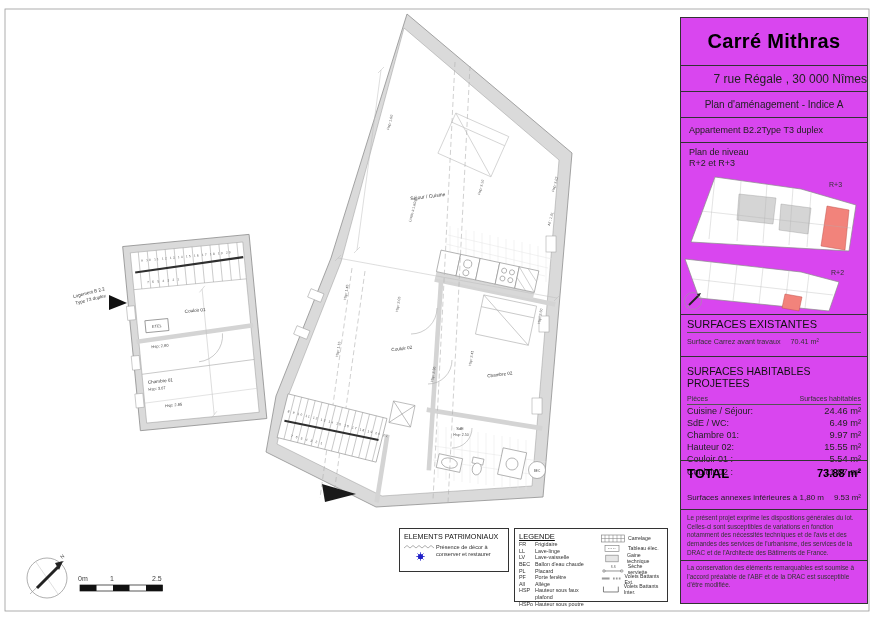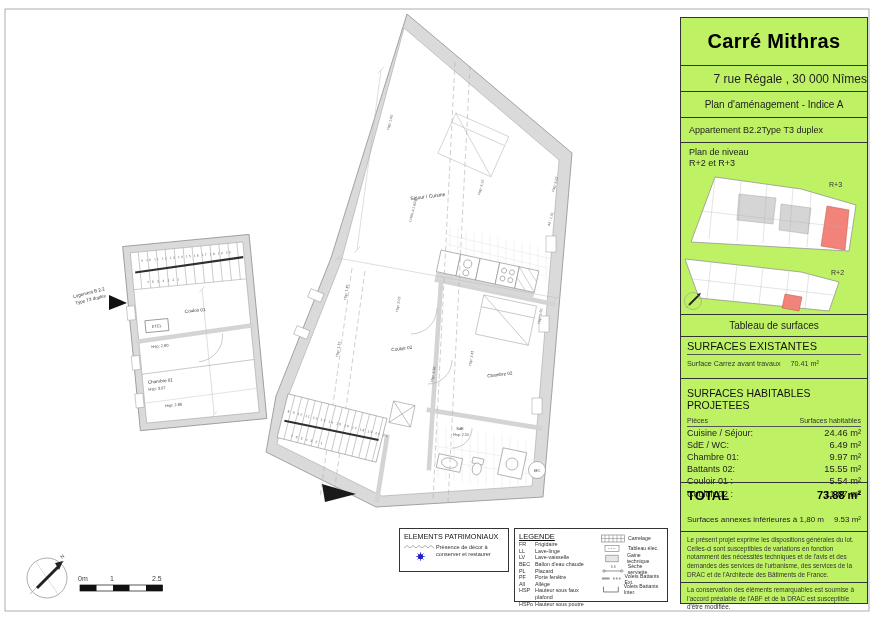--- a/index.html
+++ b/index.html
@@ -12,21 +12,21 @@
   .t45{font-size:4.6px;fill:#3a3a3a;}
   .t5{font-size:5px;fill:#3a3a3a;}
   .dash{stroke:#b0b0b0;stroke-width:.6;stroke-dasharray:5 3;fill:none;}
   .dim{stroke:#bdbdbd;stroke-width:.5;}
   .arc{fill:none;stroke:#ababab;stroke-width:.6;}
   .wall{stroke:#d4d4d4;stroke-width:4.6;stroke-linecap:square;}
   .tile{stroke:#e4e4e4;stroke-width:.5;}
   .fix{fill:#fff;stroke:#8a8a8a;stroke-width:.6;}
   
   .tb{position:absolute;left:680px;top:17px;width:188px;height:587px;border:1.3px solid #333;
-      box-sizing:border-box;background:#bef264;}
+      box-sizing:border-box;background:#d946ef;}
   .tb-sec{box-sizing:border-box;border-bottom:1px solid #333;position:relative;}
   .tb-title{height:48px;display:flex;align-items:center;justify-content:center;
             font-size:20px;font-weight:bold;letter-spacing:.3px;color:#000;}
   .tb-addr{height:26px;line-height:26px;text-align:right;font-size:12px;}
   .tb-plantitle{height:26px;line-height:26px;text-align:center;font-size:10px;}
   .tb-apt{height:25px;display:flex;align-items:center;justify-content:flex-start;
           padding:0 8px;font-size:9px;}
   .tb-levels{height:172px;padding:4px 6px 0 8px;font-size:9px;}
   .tb-levels .lv-t{}
   .tb-levels .lv-s{margin-top:1px;}
@@ -478,21 +478,20 @@
       </g>
 
       <g>
         <circle cx="12" cy="130" r="8.5" fill="none" stroke="#9a9a9a" stroke-width="0.6"></circle>
         <line x1="5" y1="137" x2="19" y2="123" stroke="#9a9a9a" stroke-width="0.5"></line>
         <line x1="8" y1="134" x2="17" y2="125" stroke="#222" stroke-width="1.8"></line>
         <polygon points="16,123 20,122 18,126" fill="#222"></polygon>
       </g>
     </svg>
   </div>
-  <div class="tb-sec tb-tabtitle">Tableau de surfaces</div>
   <div class="tb-sec tb-exist">
     <div class="h1u">SURFACES EXISTANTES</div>
     <div class="ex-row">
       <span>Surface Carrez avant travaux</span>
       <span class="v">70.41 m²</span>
     </div>
   </div>
   <div class="tb-sec tb-proj">
     <div class="proj-h">SURFACES HABITABLES PROJETEES</div>
     <div class="cols">
@@ -505,21 +504,21 @@
         </div>
     <div class="prow">
           <span>SdE / WC:</span>
           <span class="v">6.49 m²</span>
         </div>
     <div class="prow">
           <span>Chambre 01:</span>
           <span class="v">9.97 m²</span>
         </div>
     <div class="prow">
-          <span>Battants 02:</span>
+          <span>Hauteur 02:</span>
           <span class="v">15.55 m²</span>
         </div>
     <div class="prow">
           <span>Couloir 01 :</span>
           <span class="v">5.54 m²</span>
         </div>
     <div class="prow">
           <span>Couloir 02 :</span>
           <span class="v">11.87 m²</span>
         </div>

